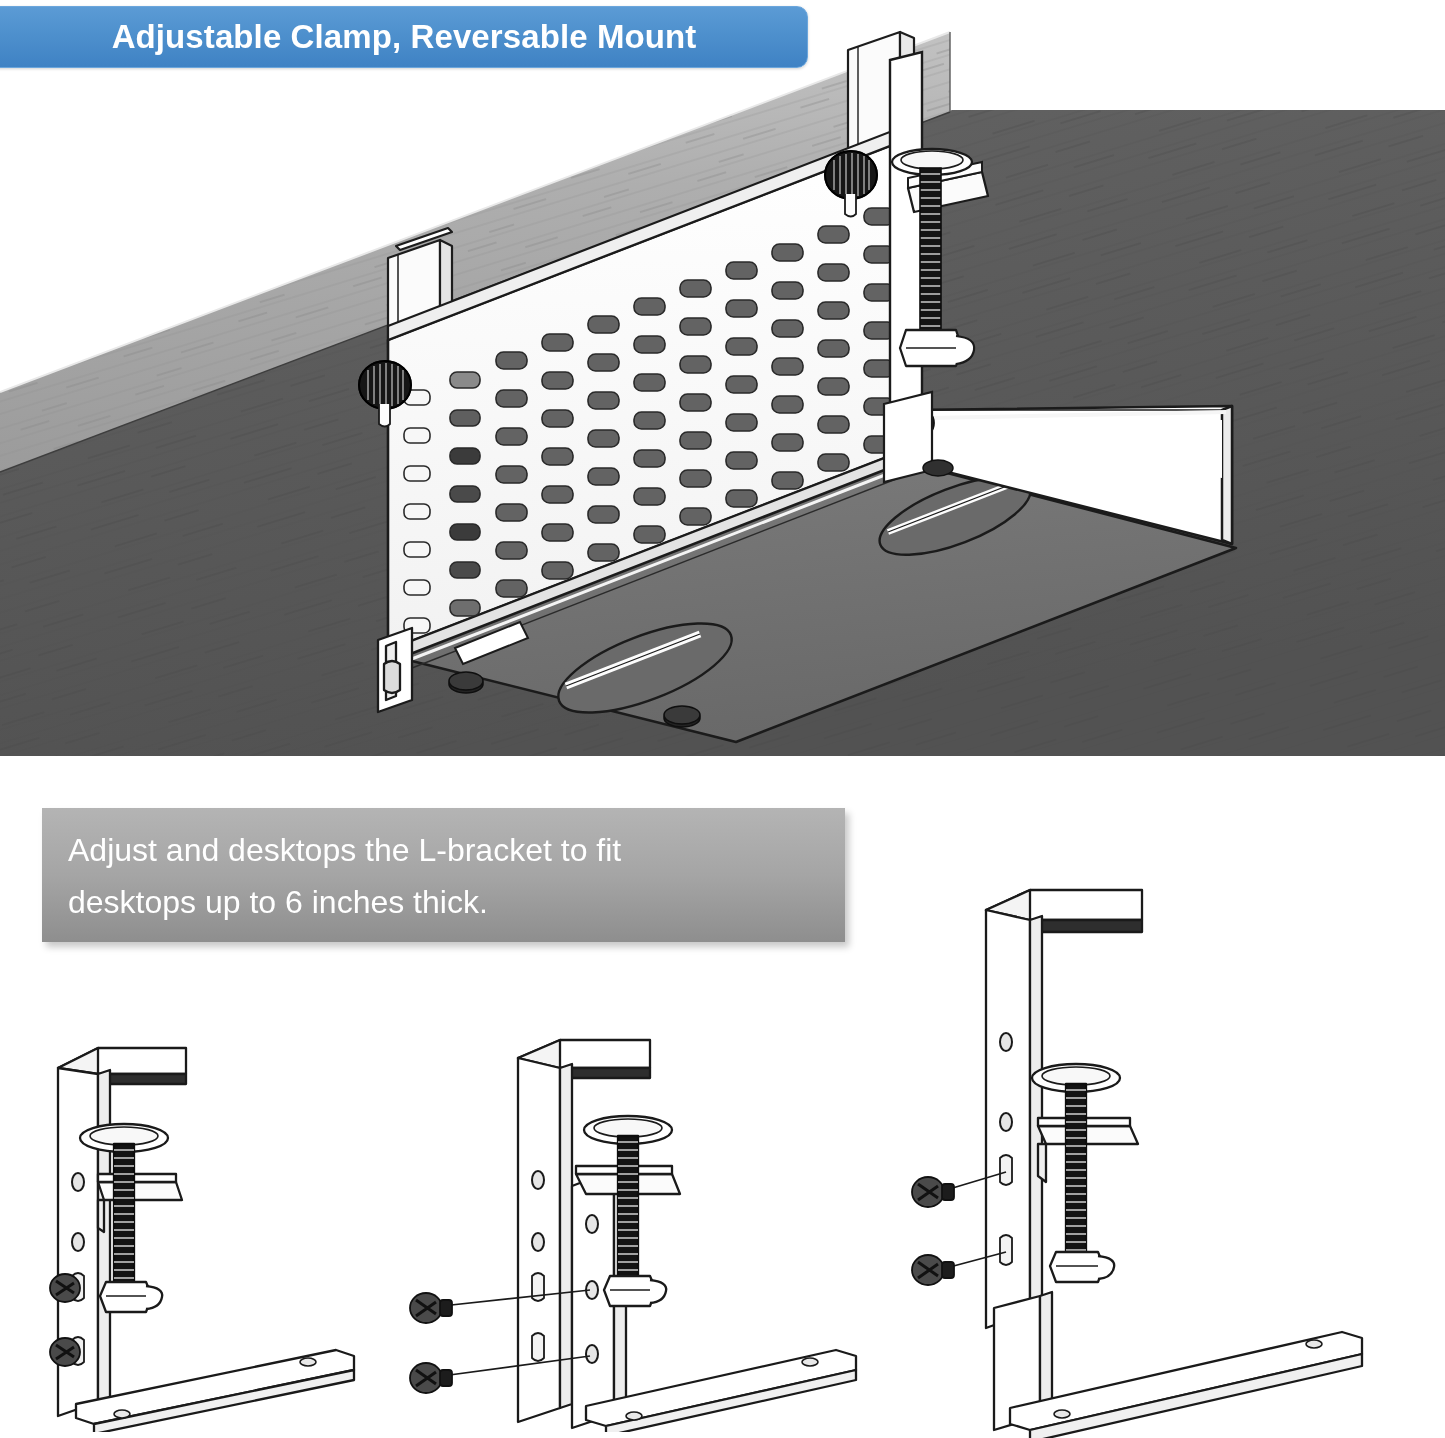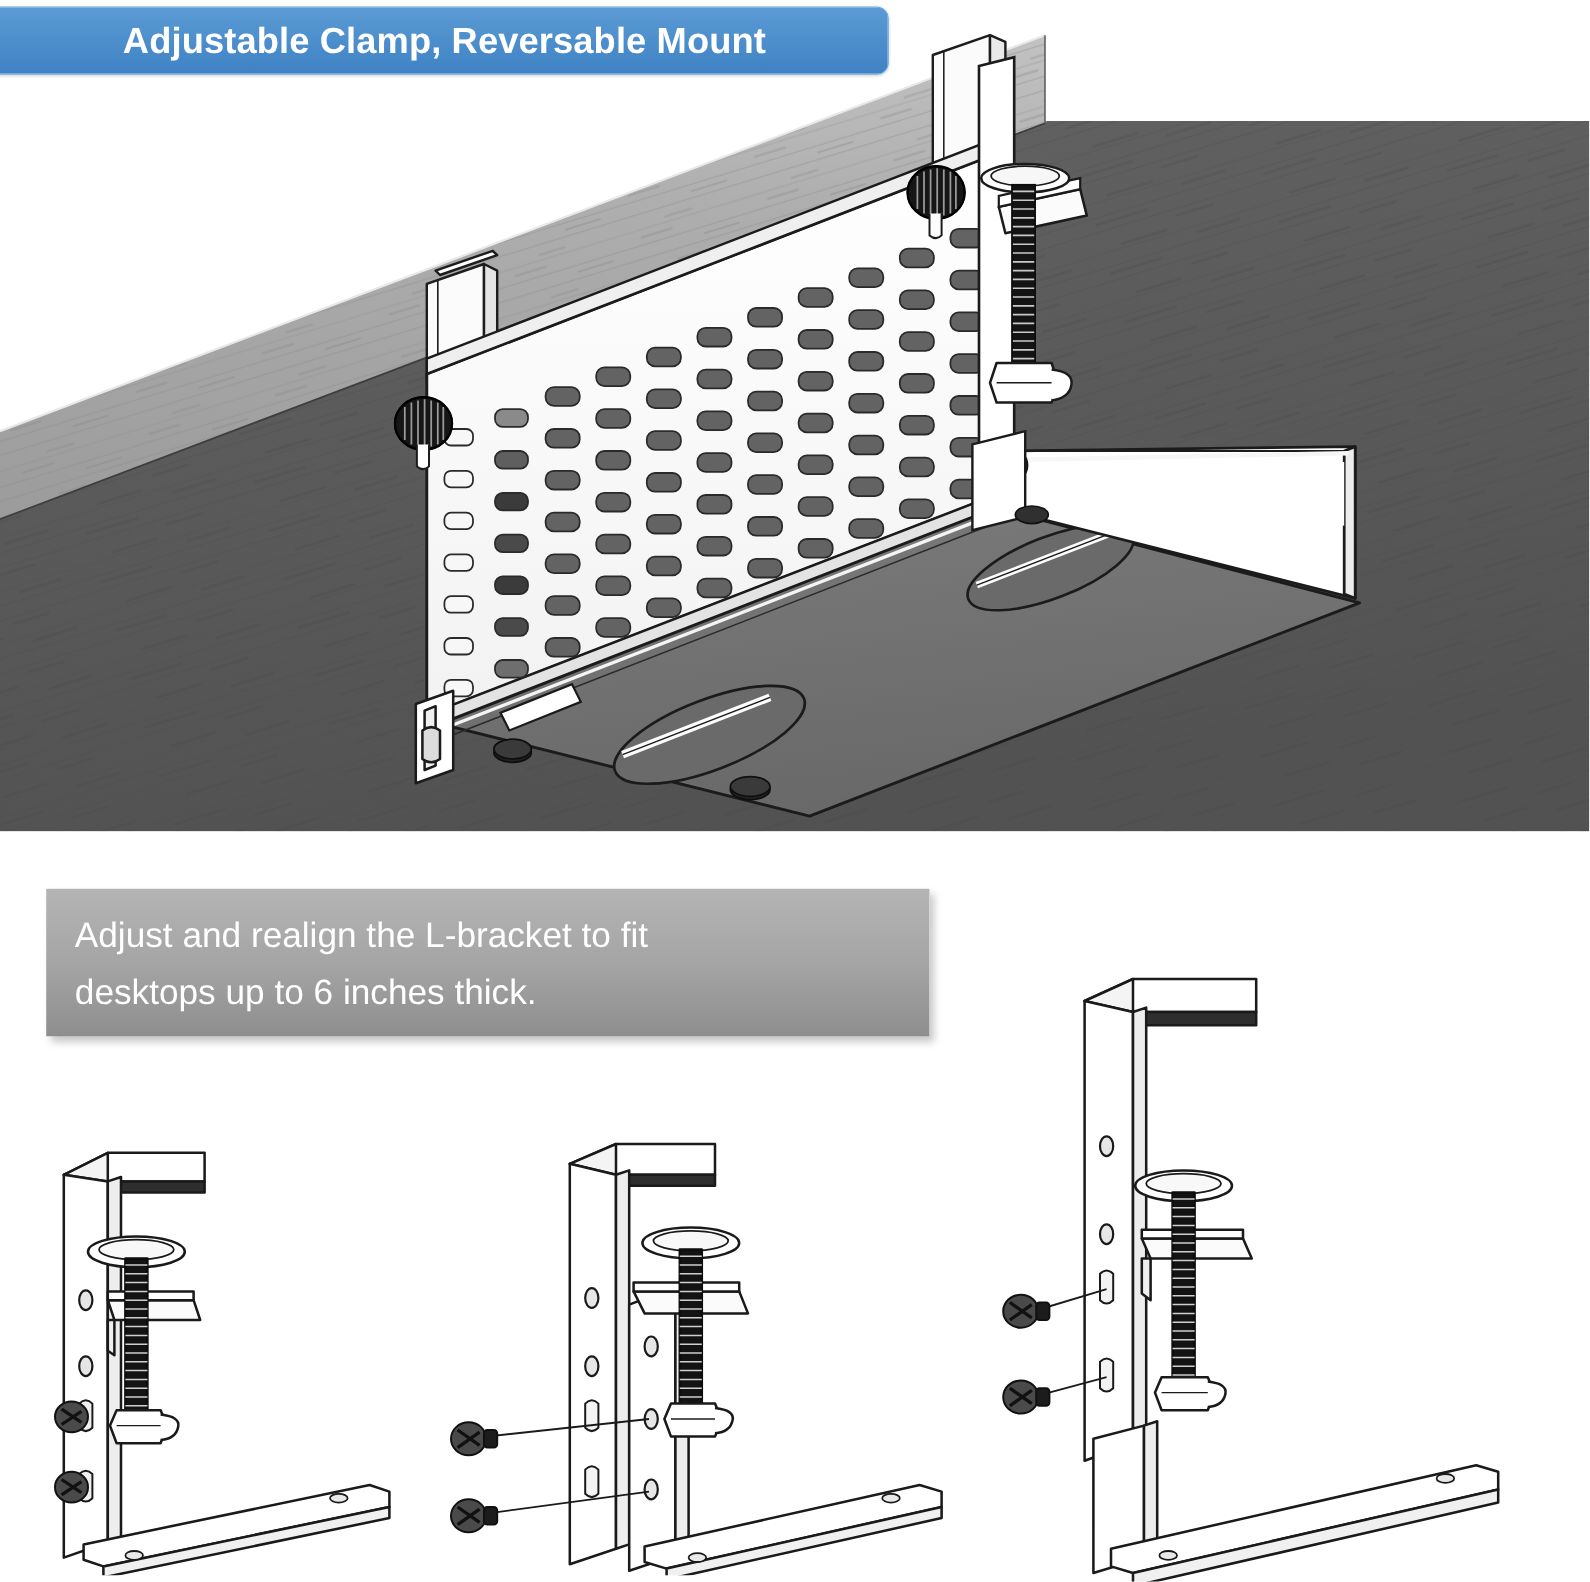--- a/index.html
+++ b/index.html
@@ -400,21 +400,21 @@
   </svg>
 
   <div id="blue-banner">
     <span class="label">Adjustable Clamp, Reversable Mount</span>
   </div>
 </div>
 
 <div id="bottom-panel">
 
   <div id="gray-banner">
-    <div class="line">Adjust and realign the L-bracket to fit</div>
+    <div class="line">Adjust and desktops the L-bracket to fit</div>
     <div class="line">desktops up to 6 inches thick.</div>
   </div>
 
   <svg class="fig" style="left:36px; top:276px;" width="360" height="400" viewBox="0 0 360 400">
     <g stroke="#1a1a1a" stroke-width="2.3" fill="#ffffff" stroke-linejoin="round">
 
       <polygon points="22,36 62,16 150,16 150,42 62,42"></polygon>
       <polygon points="62,42 150,42 150,52 62,52" fill="#2e2e2e"></polygon>
       <polygon points="62,16 62,42 22,36" fill="#f4f4f4"></polygon>
 

